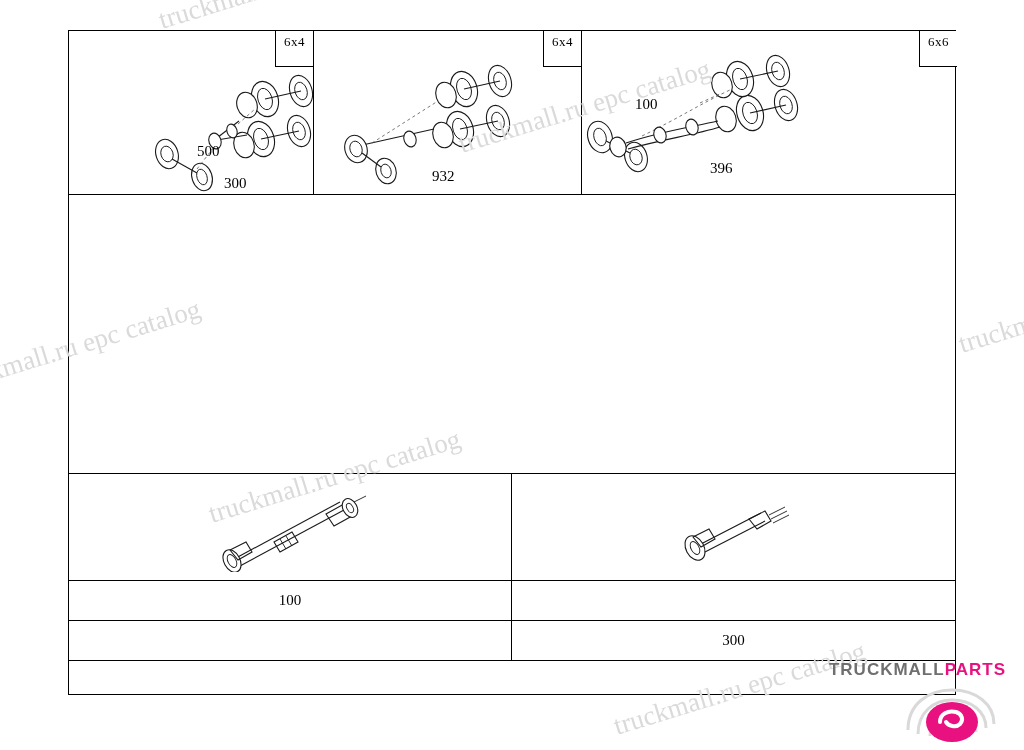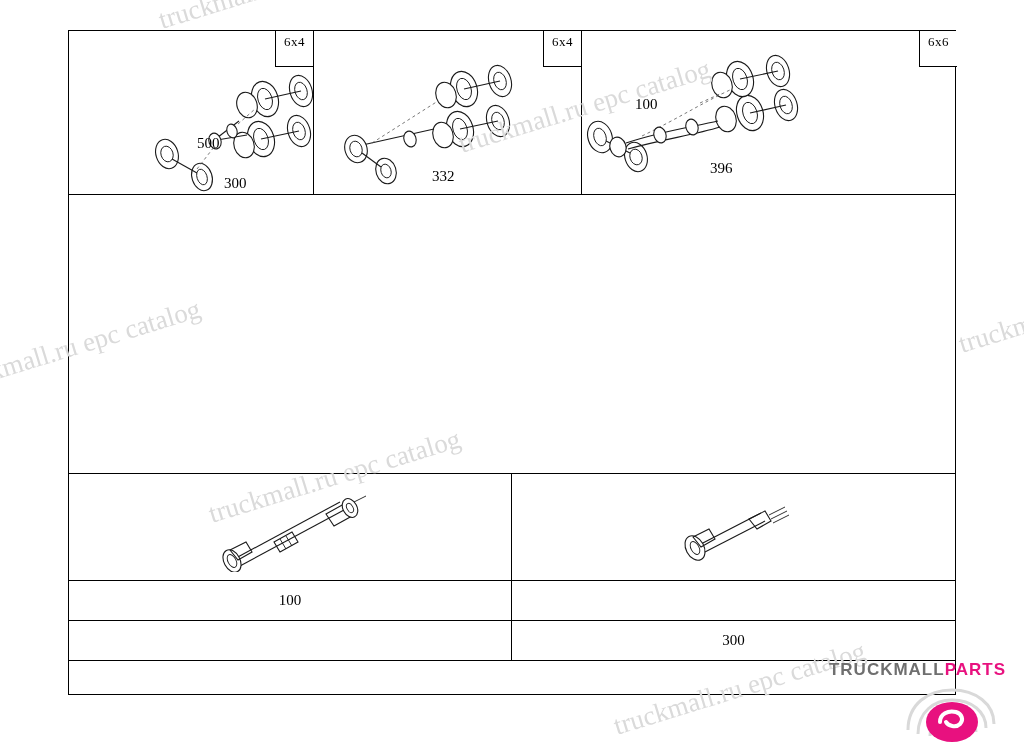--- a/index.html
+++ b/index.html
@@ -210,21 +210,21 @@
         <path class="ln" d="M103 128 L128 142"></path>
 
         <path class="ln" d="M140 113 L170 90"></path>
         <path class="ln" d="M148 109 L178 104"></path>
         <path class="ln-dash" d="M160 101 L186 78"></path>
         <ellipse class="ln-fill" cx="146" cy="110" rx="6" ry="8" transform="rotate(-18 146 110)"></ellipse>
         <ellipse class="ln-fill" cx="163" cy="100" rx="5" ry="7" transform="rotate(-18 163 100)"></ellipse>
         <path class="ln-dash" d="M128 138 L145 116"></path>
       </svg>
       <div class="callout" style="left:155px; top:144px;">300</div>
-      <div class="callout" style="left:128px; top:104px;">500</div>
+      <div class="callout" style="left:128px; top:112px;">500</div>
     </div>
 
     <div class="variant-cell vc2">
       <div class="variant-tag">6x4</div>
       <svg width="268" height="163" viewBox="0 0 268 163">
 
         <ellipse class="ln-fill" cx="150" cy="58" rx="13" ry="18" transform="rotate(-18 150 58)"></ellipse>
         <ellipse class="ln-thin" cx="150" cy="58" rx="7" ry="11" transform="rotate(-18 150 58)"></ellipse>
         <ellipse class="ln-fill" cx="186" cy="50" rx="11" ry="16" transform="rotate(-18 186 50)"></ellipse>
         <ellipse class="ln-thin" cx="186" cy="50" rx="6" ry="9" transform="rotate(-18 186 50)"></ellipse>
@@ -241,21 +241,21 @@
 
         <path class="ln" d="M44 115 L120 98"></path>
         <path class="ln-dash" d="M58 112 L124 70"></path>
         <ellipse class="ln-fill" cx="42" cy="118" rx="11" ry="14" transform="rotate(-18 42 118)"></ellipse>
         <ellipse class="ln-thin" cx="42" cy="118" rx="6" ry="8" transform="rotate(-18 42 118)"></ellipse>
         <ellipse class="ln-fill" cx="72" cy="140" rx="10" ry="13" transform="rotate(-18 72 140)"></ellipse>
         <ellipse class="ln-thin" cx="72" cy="140" rx="5" ry="7" transform="rotate(-18 72 140)"></ellipse>
         <path class="ln" d="M48 122 L67 136"></path>
         <ellipse class="ln-fill" cx="96" cy="108" rx="6" ry="8" transform="rotate(-18 96 108)"></ellipse>
       </svg>
-      <div class="callout" style="left:118px; top:137px;">332</div>
+      <div class="callout" style="left:118px; top:137px;">932</div>
     </div>
 
     <div class="variant-cell vc3">
       <div class="variant-tag">6x6</div>
       <svg width="375" height="163" viewBox="0 0 375 163">
 
         <ellipse class="ln-fill" cx="168" cy="82" rx="13" ry="18" transform="rotate(-18 168 82)"></ellipse>
         <ellipse class="ln-thin" cx="168" cy="82" rx="7" ry="11" transform="rotate(-18 168 82)"></ellipse>
         <ellipse class="ln-fill" cx="204" cy="74" rx="11" ry="16" transform="rotate(-18 204 74)"></ellipse>
         <ellipse class="ln-thin" cx="204" cy="74" rx="6" ry="9" transform="rotate(-18 204 74)"></ellipse>

